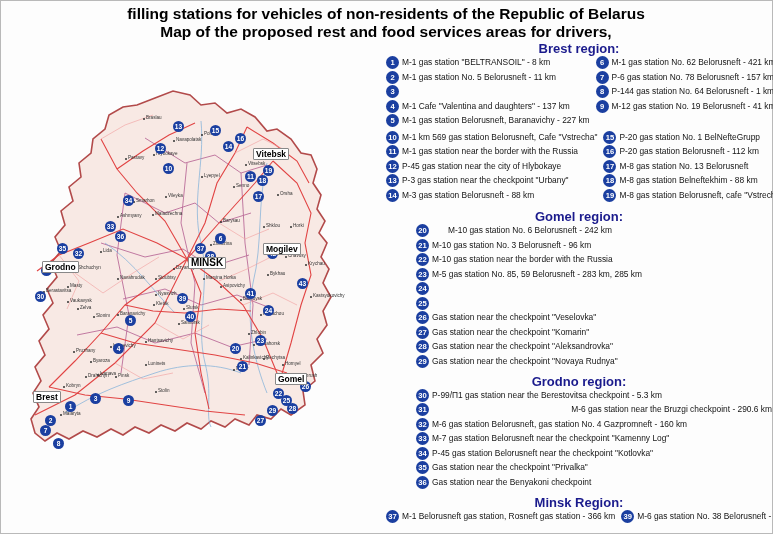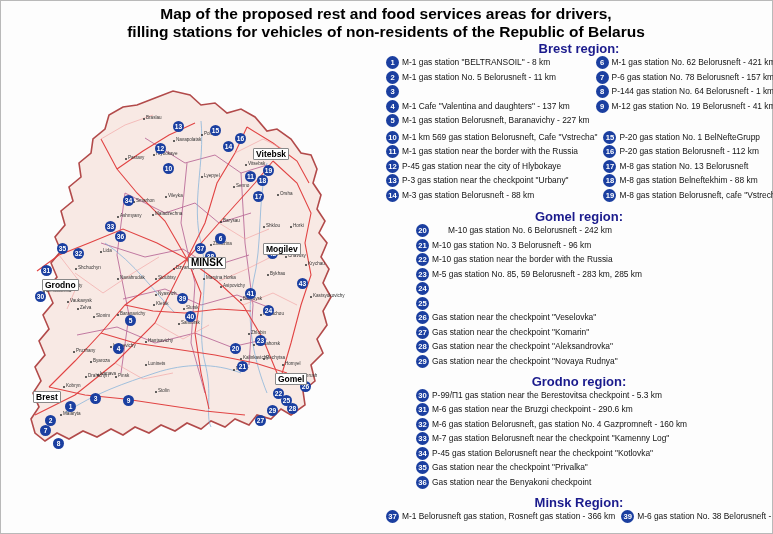--- a/index.html
+++ b/index.html
@@ -85,22 +85,22 @@
     position:absolute;font-size:4.6px;color:#333;white-space:nowrap;
   }
   .dot{position:absolute;width:2px;height:2px;background:#333;border-radius:50%;}
 </style>
 </head>
 <body>
 
 <div id="page">
 
   <div class="title">
+    <div>filling stations for vehicles of non-residents of the Republic of Belarus</div>
     <div>Map of the proposed  rest and food services areas for drivers,</div>
-    <div>filling stations for vehicles of non-residents of the Republic of Belarus</div>
   </div>
 
   <div class="map">
     <svg width="380" height="486" viewBox="0 0 380 486">
 
       <path d="M150 55 L168 48 L185 52 L196 62 L210 60 L222 70 L236 66 L250 74 L262 88 L272 86
                L286 96 L296 110 L306 112 L312 126 L308 140 L316 152 L312 166 L320 178 L314 190
                L322 200 L316 214 L324 226 L318 240 L326 254 L318 268 L322 282 L312 296 L318 310
                L306 322 L310 338 L298 348 L300 362 L286 372 L276 366 L266 376 L252 372 L244 382
                L230 376 L220 384 L206 378 L196 386 L182 380 L170 388 L156 382 L144 390 L130 384
@@ -317,21 +317,21 @@
         <div class="pin" style="left: 180px; top: 268px;">40</div>
         <div class="pin" style="left: 240px; top: 245px;">41</div>
         <div class="pin" style="left: 262px; top: 205px;">42</div>
         <div class="pin" style="left: 292px; top: 235px;">43</div>
       </div>
 
     <div id="citywrap">
         <div class="city-label big" style="left: 183px; top: 214px;">MINSK</div>
         <div class="city-label" style="left: 248px; top: 105px;">Vitebsk</div>
         <div class="city-label" style="left: 258px; top: 200px;">Mogilev</div>
-        <div class="city-label" style="left: 37px; top: 236px;">Grodno</div>
+        <div class="city-label" style="left: 37px; top: 218px;">Grodno</div>
         <div class="city-label" style="left: 270px; top: 330px;">Gomel</div>
         <div class="city-label" style="left: 28px; top: 348px;">Brest</div>
       </div>
   </div>
 
   <div class="legend" id="legend">
       <div class="reg-head" style="margin-top: 0px;">Brest region:</div>
       <div class="blk">
         <div class="two-col">
           <div>
@@ -468,21 +468,21 @@
       </div>
       <div class="reg-head" style="margin-top: 6px;">Grodno region:</div>
       <div class="blk">
         <div style="padding-left: 30px;">
           <div class="row">
             <span class="num">30</span>
             <span class="txt" style="white-space: nowrap;">P-99/П1 gas station near the Berestovitsa checkpoint - 5.3 km</span>
           </div>
           <div class="row">
             <span class="num">31</span>
-            <span class="txt" style="white-space: nowrap;">M-6 gas station near the Bruzgi checkpoint - 290.6 km</span>
+            <span class="txt" style="white-space: nowrap; text-align: right;">M-6 gas station near the Bruzgi checkpoint - 290.6 km</span>
           </div>
           <div class="row">
             <span class="num">32</span>
             <span class="txt" style="white-space: nowrap;">M-6 gas station Belorusneft, gas station No. 4 Gazpromneft - 160 km</span>
           </div>
           <div class="row">
             <span class="num">33</span>
             <span class="txt" style="white-space: nowrap;">M-7 gas station Belorusneft near the checkpoint "Kamenny Log"</span>
           </div>
           <div class="row">

